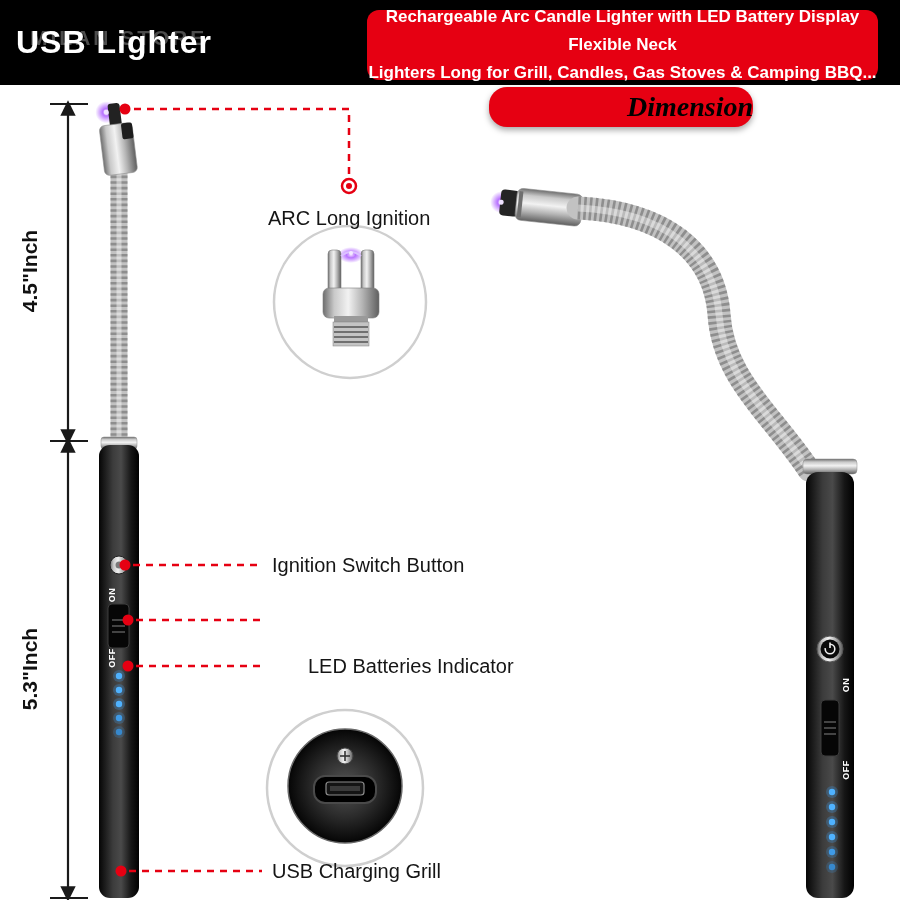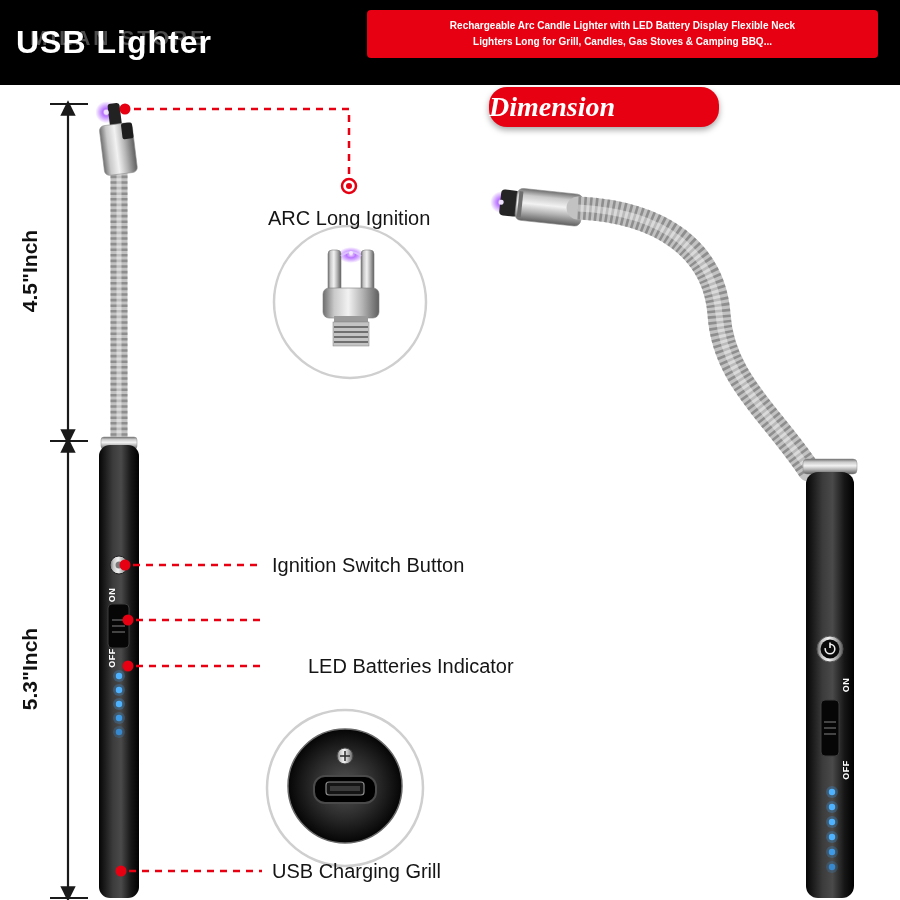--- a/index.html
+++ b/index.html
@@ -4,26 +4,26 @@
 <style>
   html,body{margin:0;padding:0;background:#fff;}
   .canvas{position:relative;width:900px;height:900px;background:#ffffff;overflow:hidden;
           font-family:"Liberation Sans", sans-serif;padding-left:29px;}
   
   .header{position:absolute;left:0;top:0;width:900px;height:85px;background:#000;}
   .watermark{position:absolute;left:30px;top:26px;font-size:21px;font-weight:bold;
              letter-spacing:3px;color:#8a8a8a;opacity:.55;z-index:0;}
   .title{position:absolute;left:16px;top:0;margin:0;height:85px;line-height:85px;
          font-size:32px;font-weight:bold;letter-spacing:1px;color:#fff;z-index:1;}
-  .badge{position:absolute;left:367px;top:10px;width:511px;height:48px;background:#e60012;
-         border-radius:4px;display:flex;flex-direction:column;justify-content:center;
-         text-align:center;color:#fff;font-size:10px;font-weight:bold;line-height:1.65;z-index:1;}
-  
-  .banner{position:absolute;left:489px;top:87px;width:230px;height:40px;background:#e60012;
-          border-radius:18px;color:#ffffff;text-align:left;line-height:40px;
+  .badge{position:absolute;left:367px;top:10px;width:511px;height:70px;background:#e60012;
+         border-radius:12px;display:flex;flex-direction:column;justify-content:center;
+         text-align:center;color:#fff;font-size:17px;font-weight:bold;line-height:1.65;z-index:1;}
+  
+  .banner{position:absolute;left:489px;top:87px;width:264px;height:40px;background:#e60012;
+          border-radius:18px;color:#000000;text-align:right;line-height:40px;
           font-family:"Liberation Serif", serif;font-style:italic;font-weight:bold;
           font-size:28px;box-shadow:0 3px 6px rgba(0,0,0,.35);z-index:3;}
   
   .art{position:absolute;left:0;top:0;z-index:2;}
   
   .callout{position:absolute;font-size:20px;font-weight:500;color:#151515;white-space:nowrap;z-index:4;}
   .vlabel{position:absolute;width:120px;text-align:center;transform:rotate(-90deg);
           font-size:21px;font-weight:bold;color:#111;z-index:4;}
   .sw{position:absolute;width:30px;text-align:center;transform:rotate(-90deg);
       font-size:9px;font-weight:bold;color:#fff;letter-spacing:.5px;z-index:4;}

